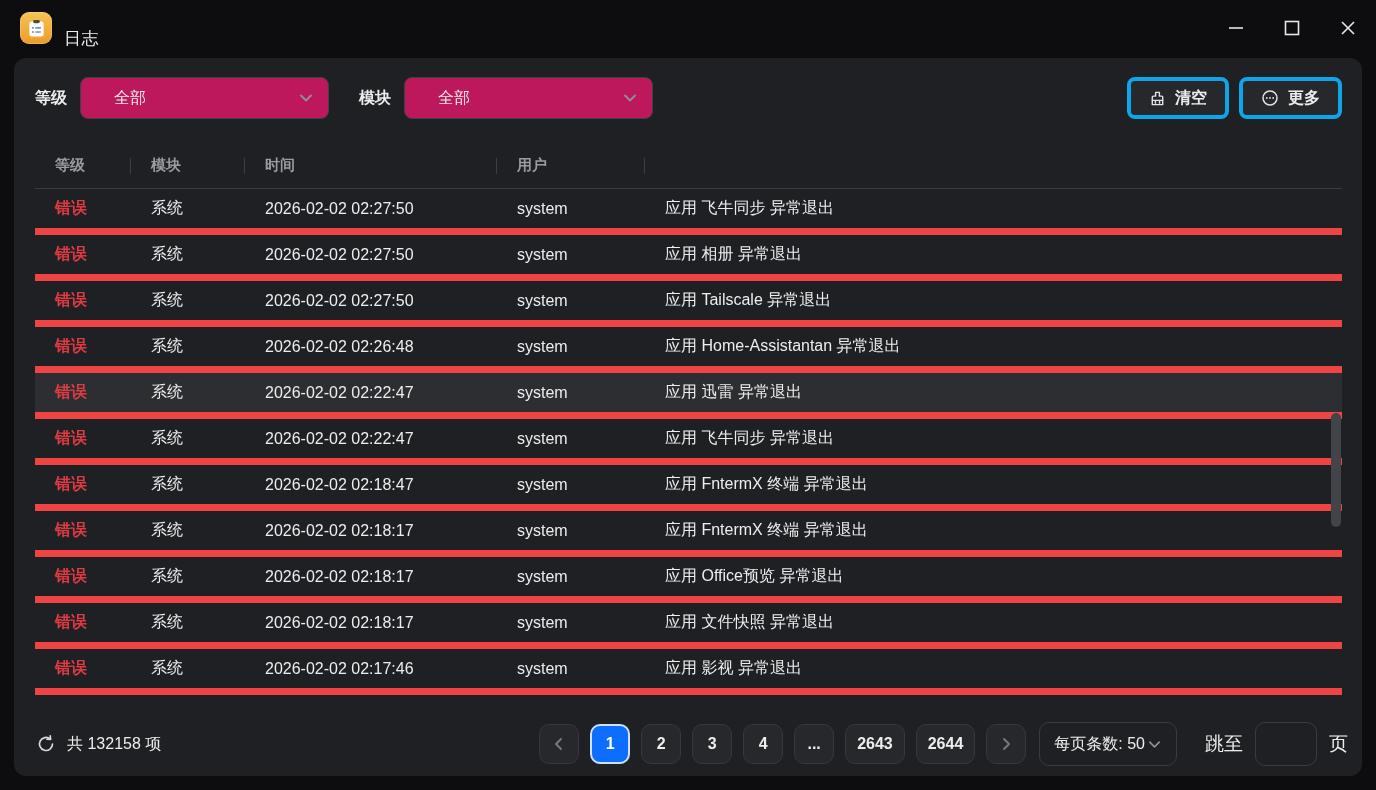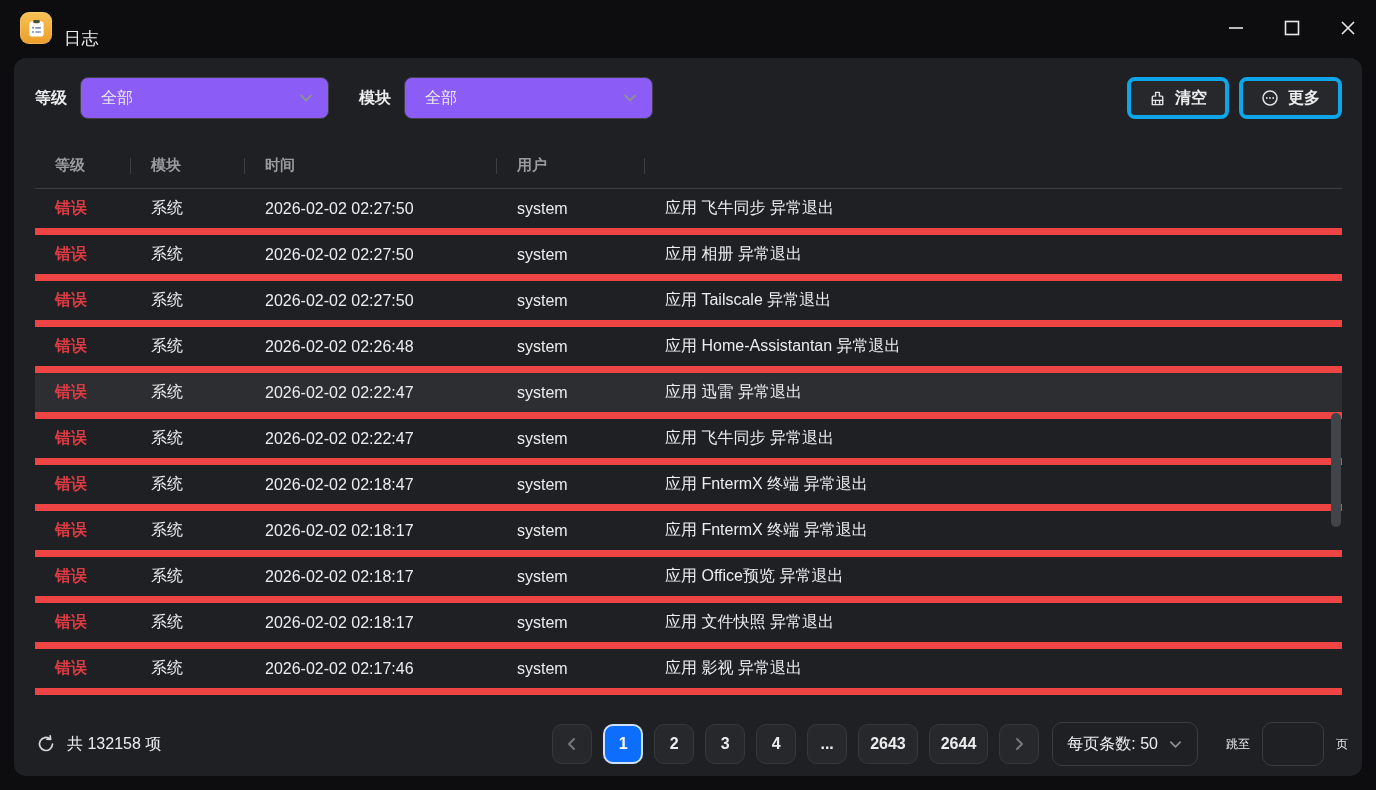--- a/index.html
+++ b/index.html
@@ -28,22 +28,22 @@
   
   .panel {
     position:absolute; left:14px; right:14px; top:58px; bottom:14px;
     background:#1e2023; border-radius:12px; overflow:hidden;
   }
 
   
   .filterbar { display:flex; align-items:center; height:42px; margin:19px 20px 0 21px; }
   .filter-label { font-size:16px; font-weight:600; margin-right:13px; }
   .select {
-    width:249px; height:42px; background:#8b5cf6; border:1px solid #3f4144; border-radius:8px;
-    display:flex; align-items:center; padding:0 14px 0 20px; font-size:16px; cursor:default;gap:20px;
+    width:249px; height:42px; background:#be185d; border:1px solid #3f4144; border-radius:8px;
+    display:flex; align-items:center; padding:0 14px 0 33px; font-size:16px; cursor:default;gap:20px;
   }
   .select .sel-value { flex:1; }
   .chev { color:#8e9093; flex:0 0 auto; }
   .gap30 { width:30px; }
   .toolbtn {
     height:42px; padding:0 18px; background:#26282b; border:4px solid #0ea5e9; border-radius:8px;
     display:flex; align-items:center; gap:9px; font-size:16px; font-weight:600; cursor:default;
   }
   .toolbtn + .toolbtn { margin-left:10px; }
   .push { margin-left:auto; }
@@ -91,25 +91,25 @@
     background:#26282b; border:1px solid #36393c;
     display:flex; align-items:center; justify-content:center;
     font-size:16px; font-weight:600; cursor:default;
   }
   .page-btn.nav { color:#76787b; }
   .page-btn.active {
     background:#0d6efd; border:2px solid rgba(255,255,255,.8); color:#fff;
   }
   .pagesize {
     height:44px; border-radius:10px; border:1px solid #3a3c3f; background:transparent;
-    display:flex; align-items:center; gap:10px; padding:0 14px; font-size:16px;
+    display:flex; align-items:center; gap:2px; padding:0 14px; font-size:16px;
     margin-left:13px; cursor:default;
   }
   .jump-group { display:flex; align-items:center; margin-left:28px; }
-  .jump-label { font-size:12px; }
+  .jump-label { font-size:19px; }
   .jump-input {
     width:62px; height:44px; border-radius:10px; border:1px solid #3a3c3f;
     background:transparent; margin:0 12px; color:#eceded; font-size:16px; text-align:center;
     font-family:"Liberation Sans","DejaVu Sans",sans-serif; outline:none;
   }
 </style>
 </head>
 <body>
 
 <div class="titlebar">

